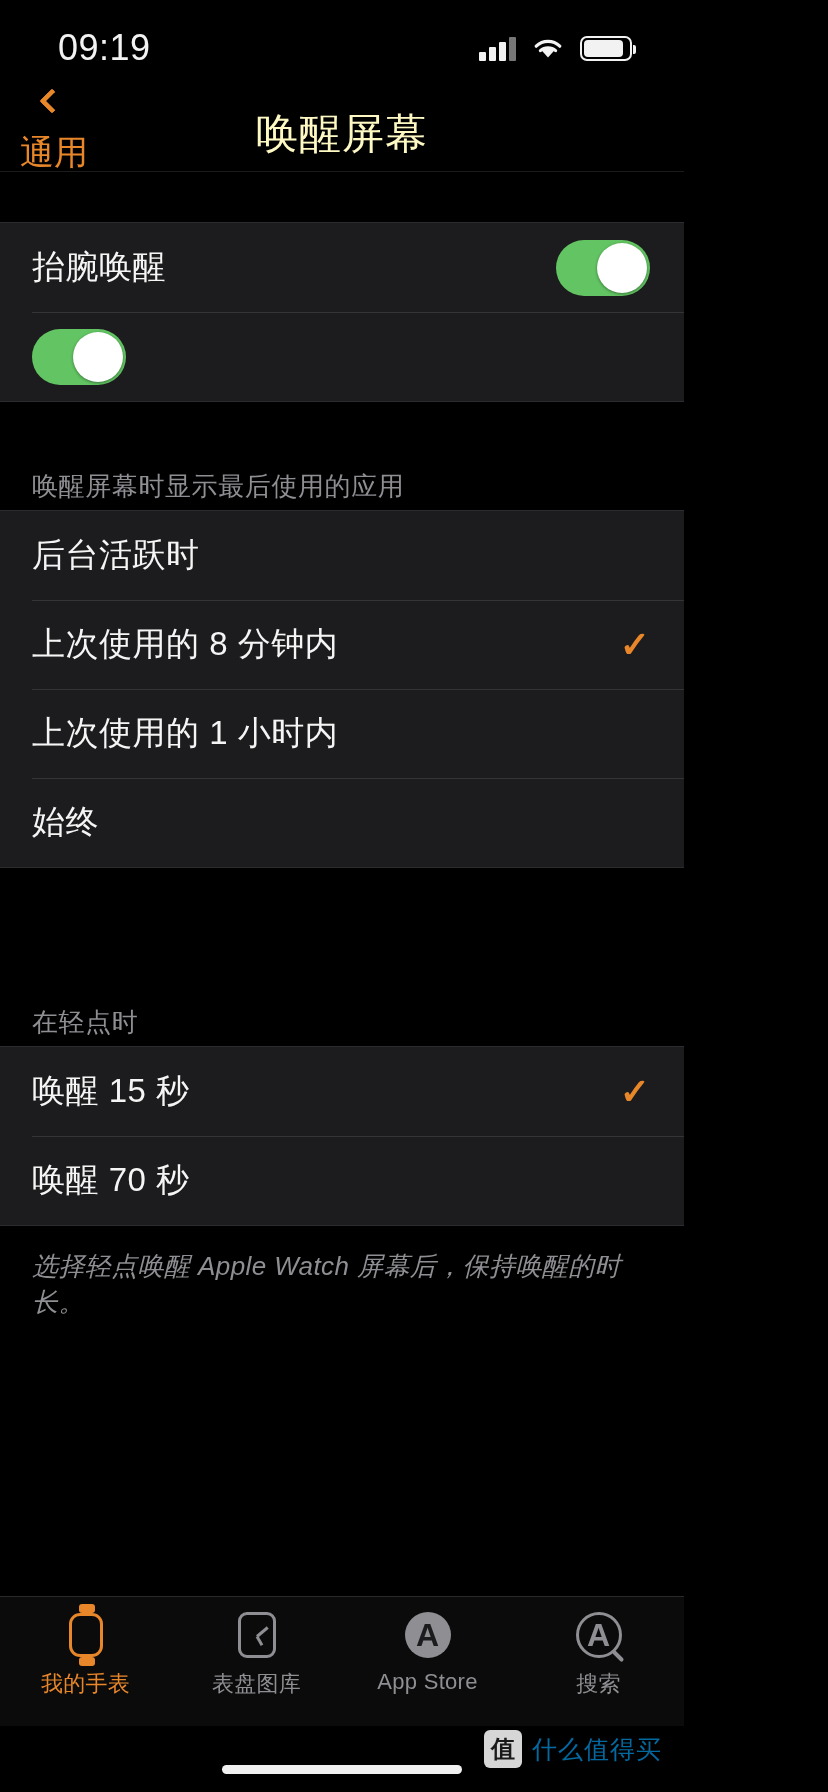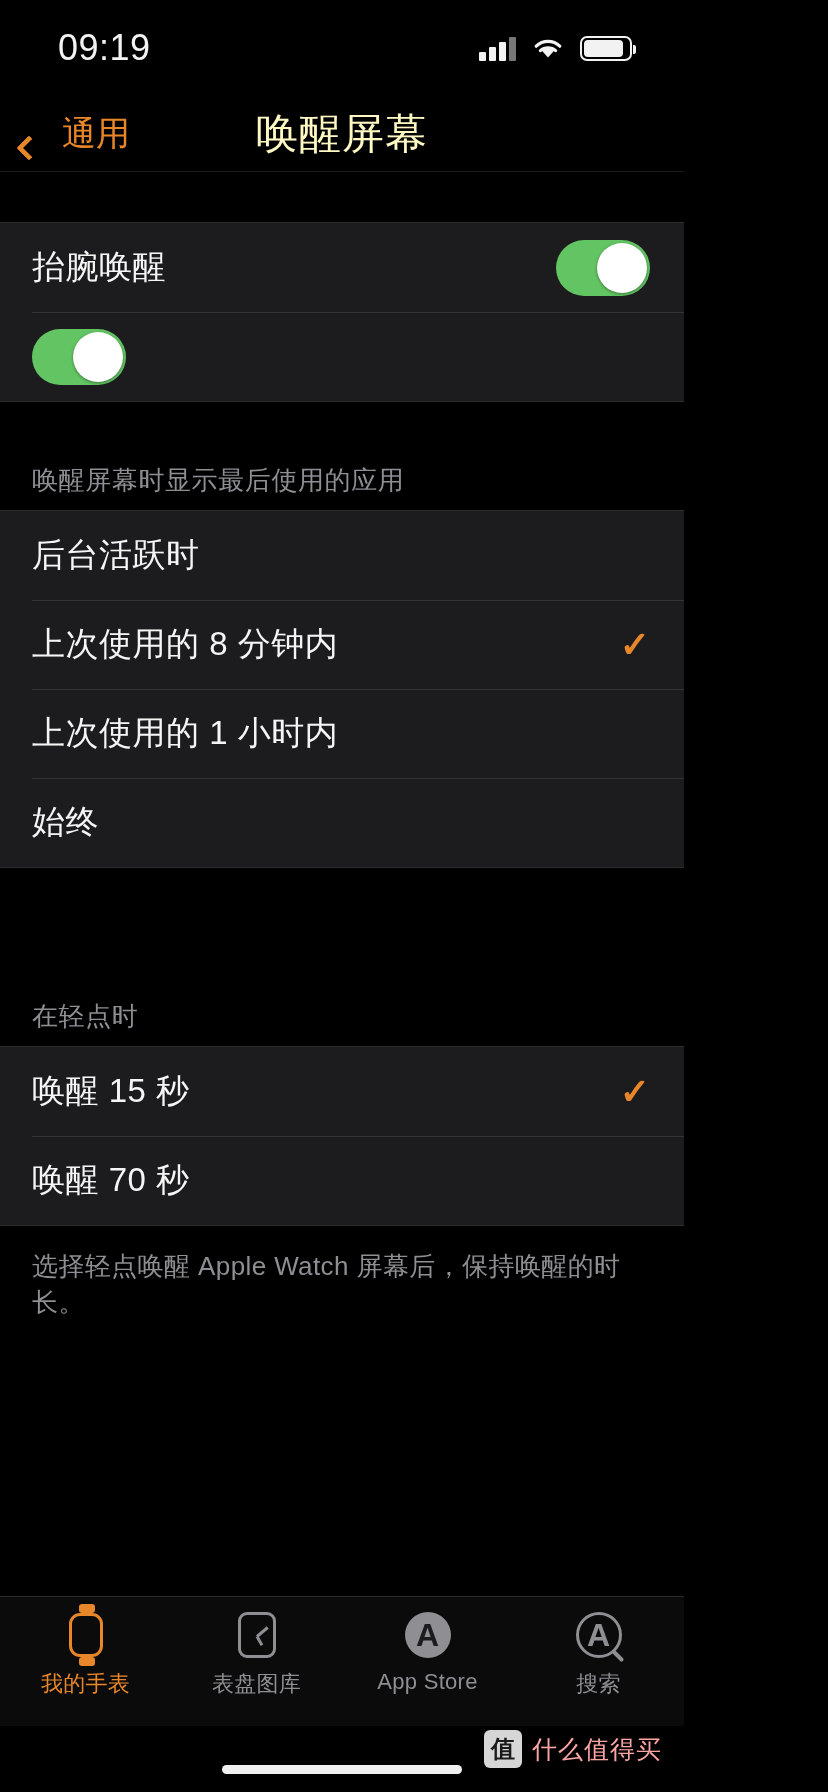--- a/index.html
+++ b/index.html
@@ -76,26 +76,27 @@
     flex: 0 0 76px;
     height: 76px;
     position: relative;
     display: flex;
     align-items: center;
     border-bottom: 1px solid #1c1c1c;
     background: #000;
   }
   .nav-back {
     display: flex;
-    align-items: flex-end;
+    align-items: center;
     gap: 20px;
     padding-left: 20px;
     color: #e8862a;
     font-size: 34px;
     cursor: pointer;
+    flex-direction: column;
   }
   .chev {
     width: 18px; height: 18px;
     border-left: 5px solid #e8862a;
     border-bottom: 5px solid #e8862a;
     transform: rotate(45deg);
     margin-right: 4px;
     border-radius: 2px;
   }
   .nav-title {
@@ -157,21 +158,21 @@
     position: absolute;
     top: 3px; left: 41px;
     width: 50px; height: 50px;
     background: #fff;
     border-radius: 50%;
     box-shadow: 0 1px 3px rgba(0,0,0,.4);
   }
 
   
   .section-header {
-    padding: 0 32px 12px 32px;
+    padding: 0 32px 6px 32px;
     font-size: 26px;
     color: #8e8e93;
     letter-spacing: 0.6px;
     height: 58px;
     display: flex;
     align-items: flex-end;
   }
 
   .check {
     color: #e8862a;
@@ -179,20 +180,21 @@
     line-height: 1;
     font-weight: 600;
   }
 
   .footnote {
     padding: 22px 32px 0 32px;
     font-size: 26px;
     color: #8e8e93;
     line-height: 1.4;
     letter-spacing: 0.4px;
+    font-style: italic;
   }
 
   
   .tabbar {
     flex: 0 0 130px;
     height: 130px;
     background: #0b0b0b;
     border-top: 1px solid #2a2a2a;
     display: flex;
     align-items: flex-start;
@@ -311,21 +313,21 @@
     background: #d6d6d6;
     color: #1a1a1a;
     font-size: 24px;
     display: flex;
     align-items: center;
     justify-content: center;
     font-weight: 700;
   }
   .wm-text {
     font-size: 25px;
-    color: #fca5a5;
+    color: #0369a1;
     letter-spacing: 1px;
   }
 </style>
 </head>
 <body>
 
 <div class="phone">
 
   <div class="statusbar">
     <div class="status-time">09:19</div>

